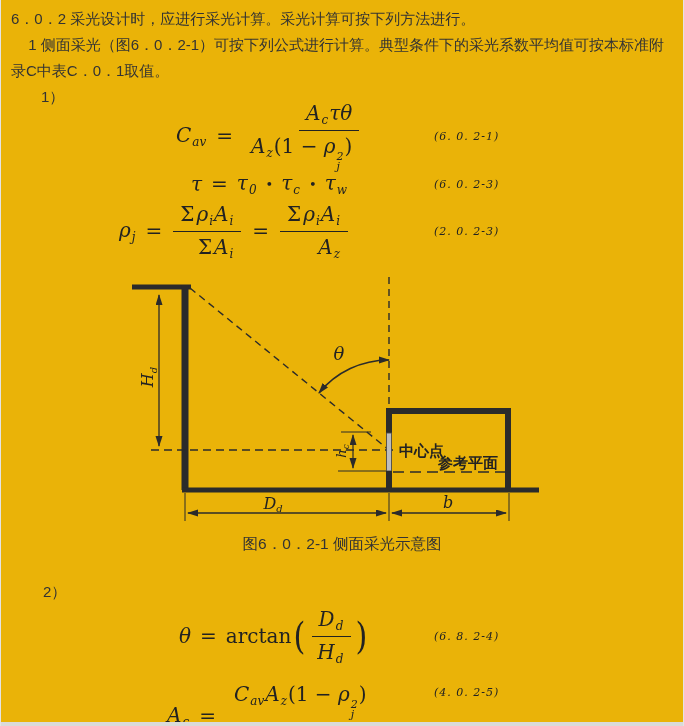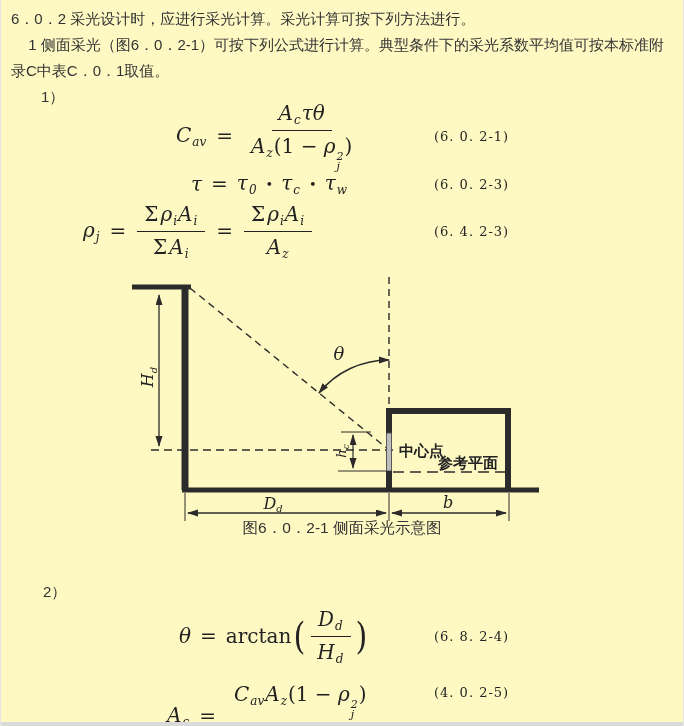--- a/index.html
+++ b/index.html
@@ -1,19 +1,19 @@
 <!DOCTYPE html>
 <html><head>
 <meta charset="utf-8">
 <style>
   html,body { margin:0; padding:0; }
   .page {
     position:relative;
     width:684px; height:726px;
-    background:#fef9c3;
+    background:#eab308;
     font-family:"Liberation Sans", sans-serif;
     color:#333;
     overflow:hidden;
     border-left:1px solid #e4e4e4;
     border-right:1px solid #e4e4e4;
     box-sizing:border-box;
   }
   .bottom-bar { position:absolute; left:0; bottom:0; width:100%; height:4px; background:#dadada; }
 
   
@@ -29,43 +29,43 @@
   .f3 { top:201px; height:60px; }
   .f4 { top:608px; height:56px; }
   .f5 { top:662px; height:60px; }
   .fbody {
     display:flex; align-items:center;
     font-family:"DejaVu Serif", serif;
     font-size:20px; color:#222; white-space:nowrap;
   }
   .f1 .fbody { margin-left:175px; }
   .f2 .fbody { margin-left:190px; }
-  .f3 .fbody { margin-left:82px; }
+  .f3 .fbody { margin-left:118px; }
   .f4 .fbody { margin-left:178px; }
   .f5 .fbody { margin-left:166px;margin-top:48px; }
   .fnum {
     position:absolute; left:433px;
     font-family:"DejaVu Serif", serif;
-    font-size:13px; letter-spacing:1px; color:#222;
+    font-size:11px; letter-spacing:1px; color:#222;font-style:italic;
   }
   .vit { font-style:italic; }
   .rom { font-style:normal; }
   .eqs { margin:0 9px; }
   .sb { font-size:12px; font-style:italic; vertical-align:-4px; margin-left:1px; margin-right:1px; }
   .mdot { font-size:13px; margin:0 8px; vertical-align:3px; }
-  .frac { display:inline-flex; flex-direction:column; align-items:center; vertical-align:middle; margin:0 2px; }
+  .frac { display:inline-flex; flex-direction:column; align-items:flex-end; vertical-align:middle; margin:0 2px; }
   .frac .num { display:block; padding:0 7px 3px; border-bottom:1.6px solid #222; text-align:center; }
   .frac .den { display:block; padding:3px 7px 0; text-align:center; }
   .ss { display:inline-flex; flex-direction:column; align-items:flex-start; font-size:11px; line-height:10px; vertical-align:-7px; margin-left:1px; margin-right:1px; font-style:italic; }
   .bigp { font-size:38px; font-weight:300; line-height:0; display:inline-block; transform:scaleX(0.8); margin:0 1px; font-style:normal; }
   .sig { margin-right:2px; font-style:normal; }
 
   
   .diagram { position:absolute; left:0; top:266px; }
-  .caption { position:absolute; top:518px; left:0; width:100%; text-align:center; font-size:15.5px; color:#333; }
+  .caption { position:absolute; top:534px; left:0; width:100%; text-align:center; font-size:15.5px; color:#333; }
   svg text { fill:#222; }
   .svg-math { font-family:"DejaVu Serif", serif; font-style:italic; }
   .svg-cjk  { font-family:"Liberation Sans", sans-serif; font-weight:bold; }
 </style>
 </head>
 <body>
 
 <div class="page">
 
   <div class="textblock">
@@ -109,21 +109,21 @@
       <span class="frac">
         <span class="num"><span class="sig">Σ</span><span class="vit">ρ</span><sub class="sb">i</sub><span class="vit">A</span><sub class="sb">i</sub></span>
         <span class="den"><span class="sig">Σ</span><span class="vit">A</span><sub class="sb">i</sub></span>
       </span>
       <span class="eqs">=</span>
       <span class="frac">
         <span class="num"><span class="sig">Σ</span><span class="vit">ρ</span><sub class="sb">i</sub><span class="vit">A</span><sub class="sb">i</sub></span>
         <span class="den"><span class="vit">A</span><sub class="sb">z</sub></span>
       </span>
     </div>
-    <div class="fnum">(6. 4. 2-3)</div>
+    <div class="fnum">(2. 0. 2-3)</div>
   </div>
 
   <svg class="diagram" width="684" height="270" viewBox="0 266 684 270" xmlns="http://www.w3.org/2000/svg">
     <defs>
       <marker id="arrow" markerUnits="userSpaceOnUse" markerWidth="11" markerHeight="8" refX="10" refY="3.5" orient="auto-start-reverse">
         <path d="M0,0 L11,3.5 L0,7 Z" fill="#2b2b2b"></path>
       </marker>
     </defs>
 
     <line x1="131" y1="287" x2="190" y2="287" stroke="#2b2b2b" stroke-width="5"></line>

